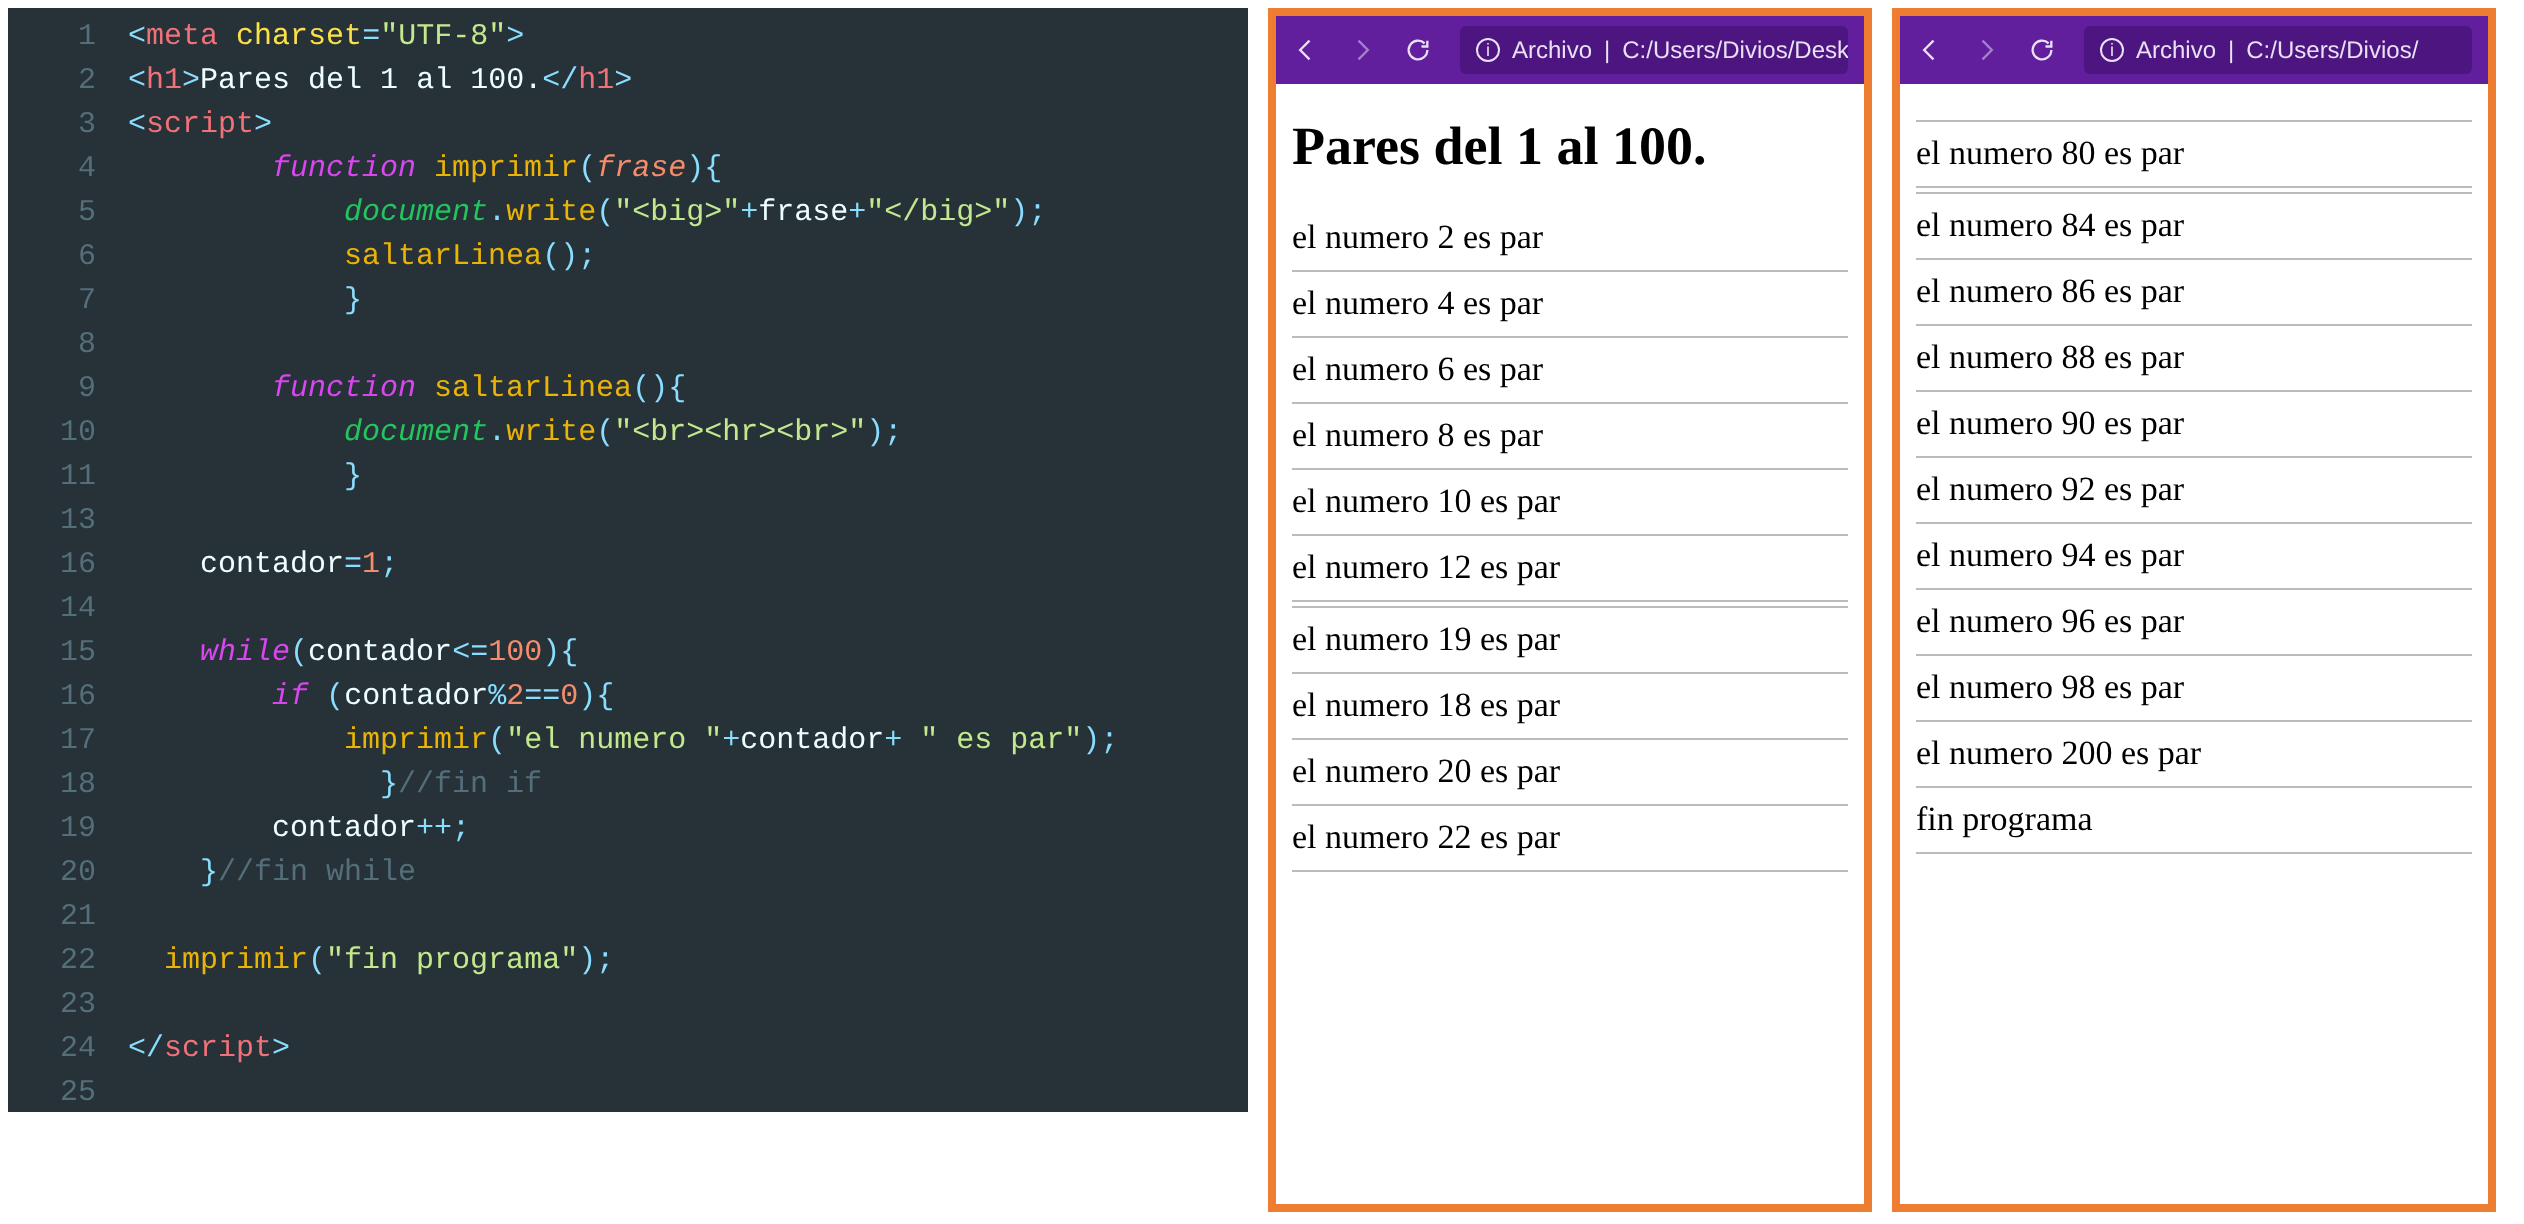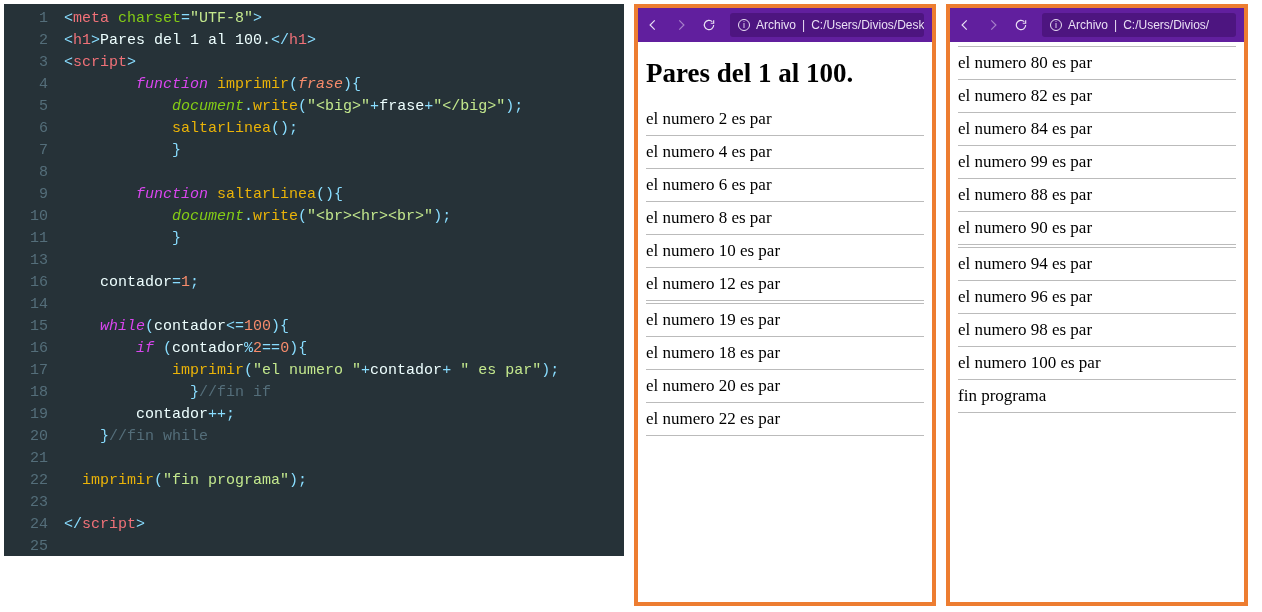--- a/index.html
+++ b/index.html
@@ -34,24 +34,24 @@
   }
   .gutter div { height: 22px; }
   .code {
     padding: 4px 8px 0 4px;
     color: #eeffff;
     white-space: pre;
     flex: 1;
   }
   .code-line { height: 22px; }
   .c-tag  { color: #f07178; margin-top: 40px; }
-  .c-attr { color: #84cc16; }
+  .c-attr { color: #fde047; }
   .c-kw   { color: #d946ef; font-style: italic; }
   .c-fn   { color: #eab308; }
-  .c-obj  { color: #84cc16; font-style: italic; }
+  .c-obj  { color: #22c55e; font-style: italic; }
   .c-par  { color: #f78c6c; font-style: italic; }
   .c-str  { color: #c3e88d; }
   .c-num  { color: #f78c6c; }
   .c-op   { color: #89ddff; }
   .c-txt  { color: #eeffff; }
   .c-pnc  { color: #89ddff; }
   .c-cmt  { color: #546e7a; }
 
   
   .preview {
@@ -231,41 +231,41 @@
           <path d="M20 12a8 8 0 1 1-2.34-5.66M20 4v5h-5"></path>
         </svg>
     </span>
     <span class="addr">
       <span class="info-icon">i</span>
       <span>Archivo</span>
       <span> | </span>
       <span>C:/Users/Divios/</span>
     </span>
   </div>
-  <div class="page" style="padding-top:2px">
+  <div class="page" style="padding-top:16px">
     <hr>
     <div id="pageB-rows">
         <div class="row">el numero 80 es par</div>
         <hr>
-        <div class="row">el numero 82 es par</div>
         <hr>
         <div class="row">el numero 84 es par</div>
         <hr>
-        <div class="row">el numero 99 es par</div>
+        <div class="row">el numero 86 es par</div>
         <hr>
         <div class="row">el numero 88 es par</div>
         <hr>
         <div class="row">el numero 90 es par</div>
         <hr>
+        <div class="row">el numero 92 es par</div>
         <hr>
         <div class="row">el numero 94 es par</div>
         <hr>
         <div class="row">el numero 96 es par</div>
         <hr>
         <div class="row">el numero 98 es par</div>
         <hr>
-        <div class="row">el numero 100 es par</div>
+        <div class="row">el numero 200 es par</div>
         <hr>
         <div class="row">fin programa</div>
         <hr>
       </div>
   </div>
 </div>
 
 </body></html>

